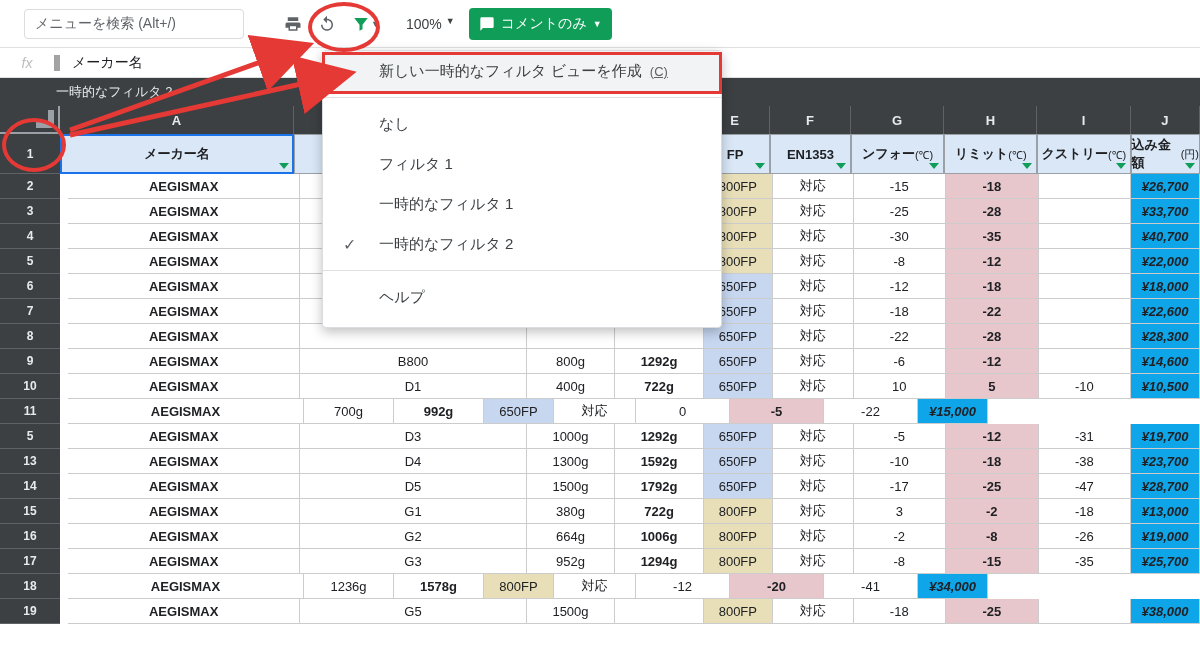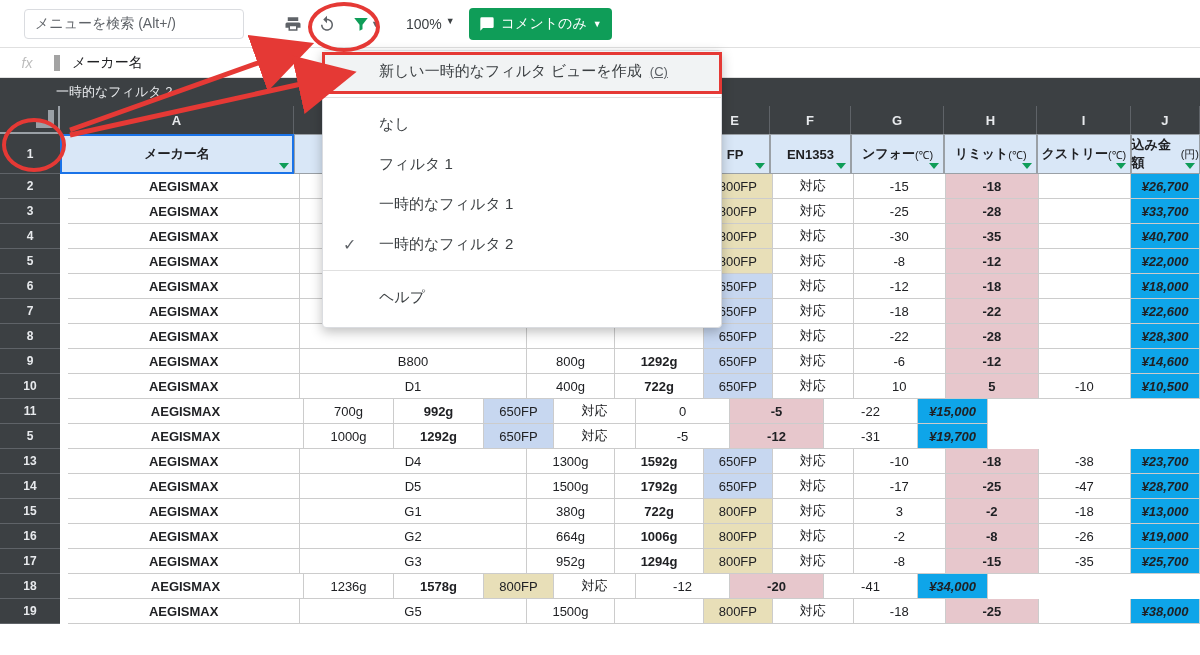--- a/index.html
+++ b/index.html
@@ -268,20 +268,21 @@
         <div class="dcell wD bold">992g</div>
         <div class="dcell wE c-fp650">650FP</div>
         <div class="dcell wF">対応</div>
         <div class="dcell wG">0</div>
         <div class="dcell wH bold c-limit">-5</div>
         <div class="dcell wI">-22</div>
         <div class="dcell wJ c-price">¥15,000</div>
       </div>
       <div class="drow">
         <div class="dcell wA bold">AEGISMAX</div>
+        <div class="dcell wB">D3</div>
         <div class="dcell wC">1000g</div>
         <div class="dcell wD bold">1292g</div>
         <div class="dcell wE c-fp650">650FP</div>
         <div class="dcell wF">対応</div>
         <div class="dcell wG">-5</div>
         <div class="dcell wH bold c-limit">-12</div>
         <div class="dcell wI">-31</div>
         <div class="dcell wJ c-price">¥19,700</div>
       </div>
       <div class="drow">

